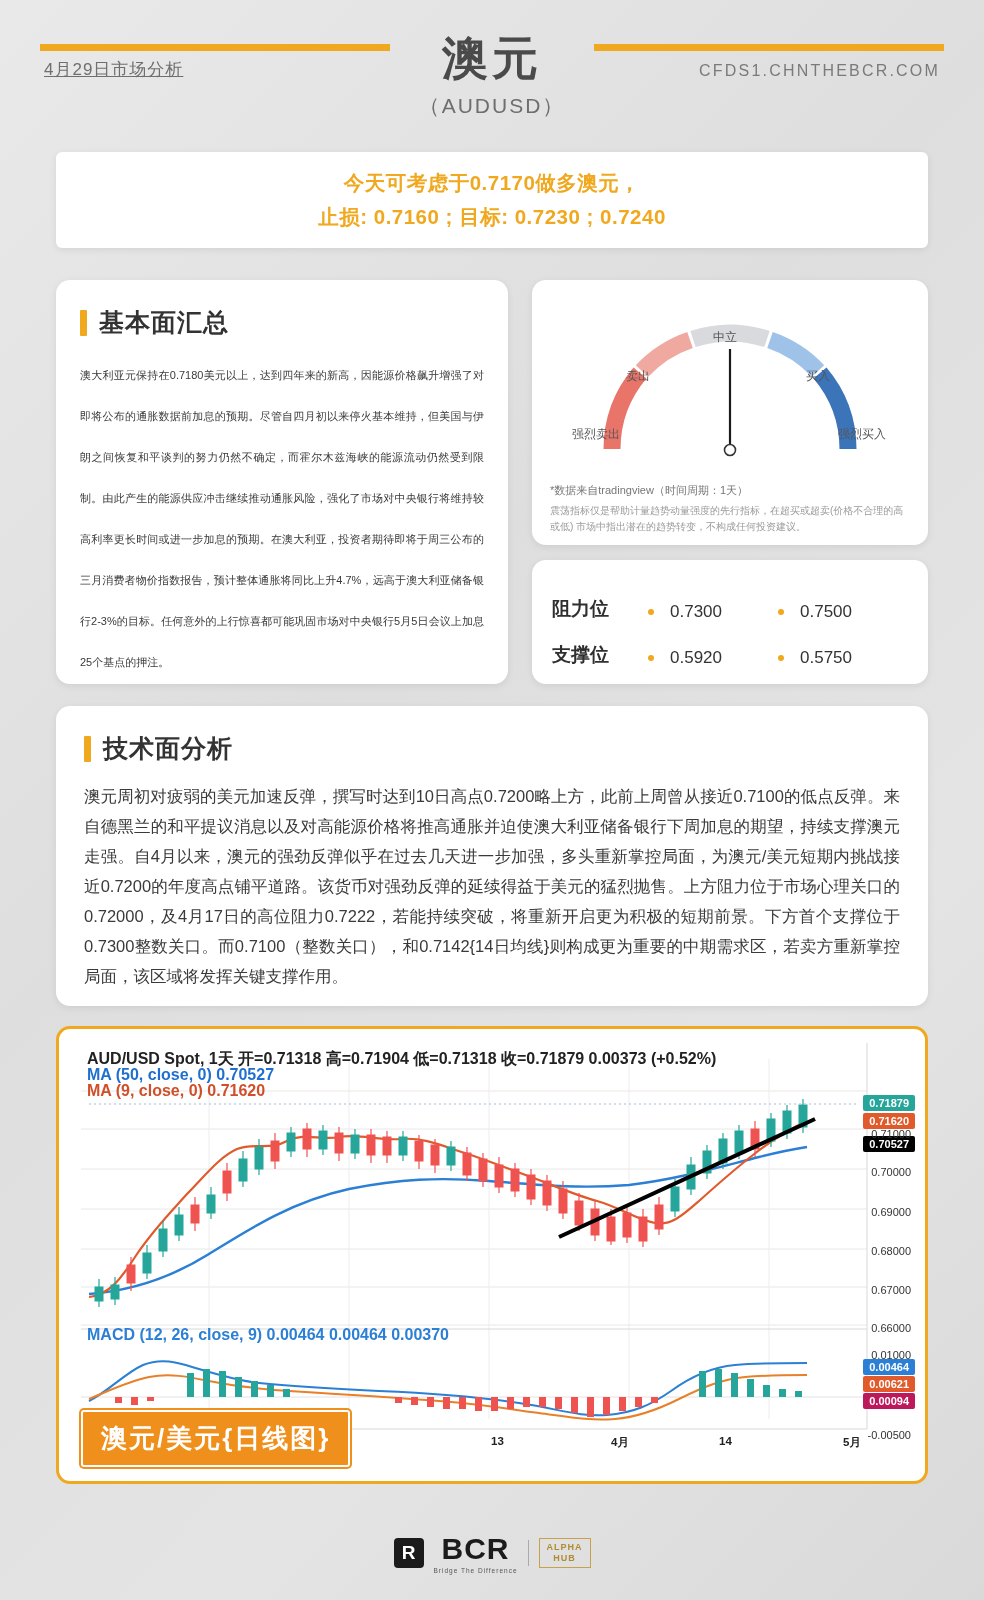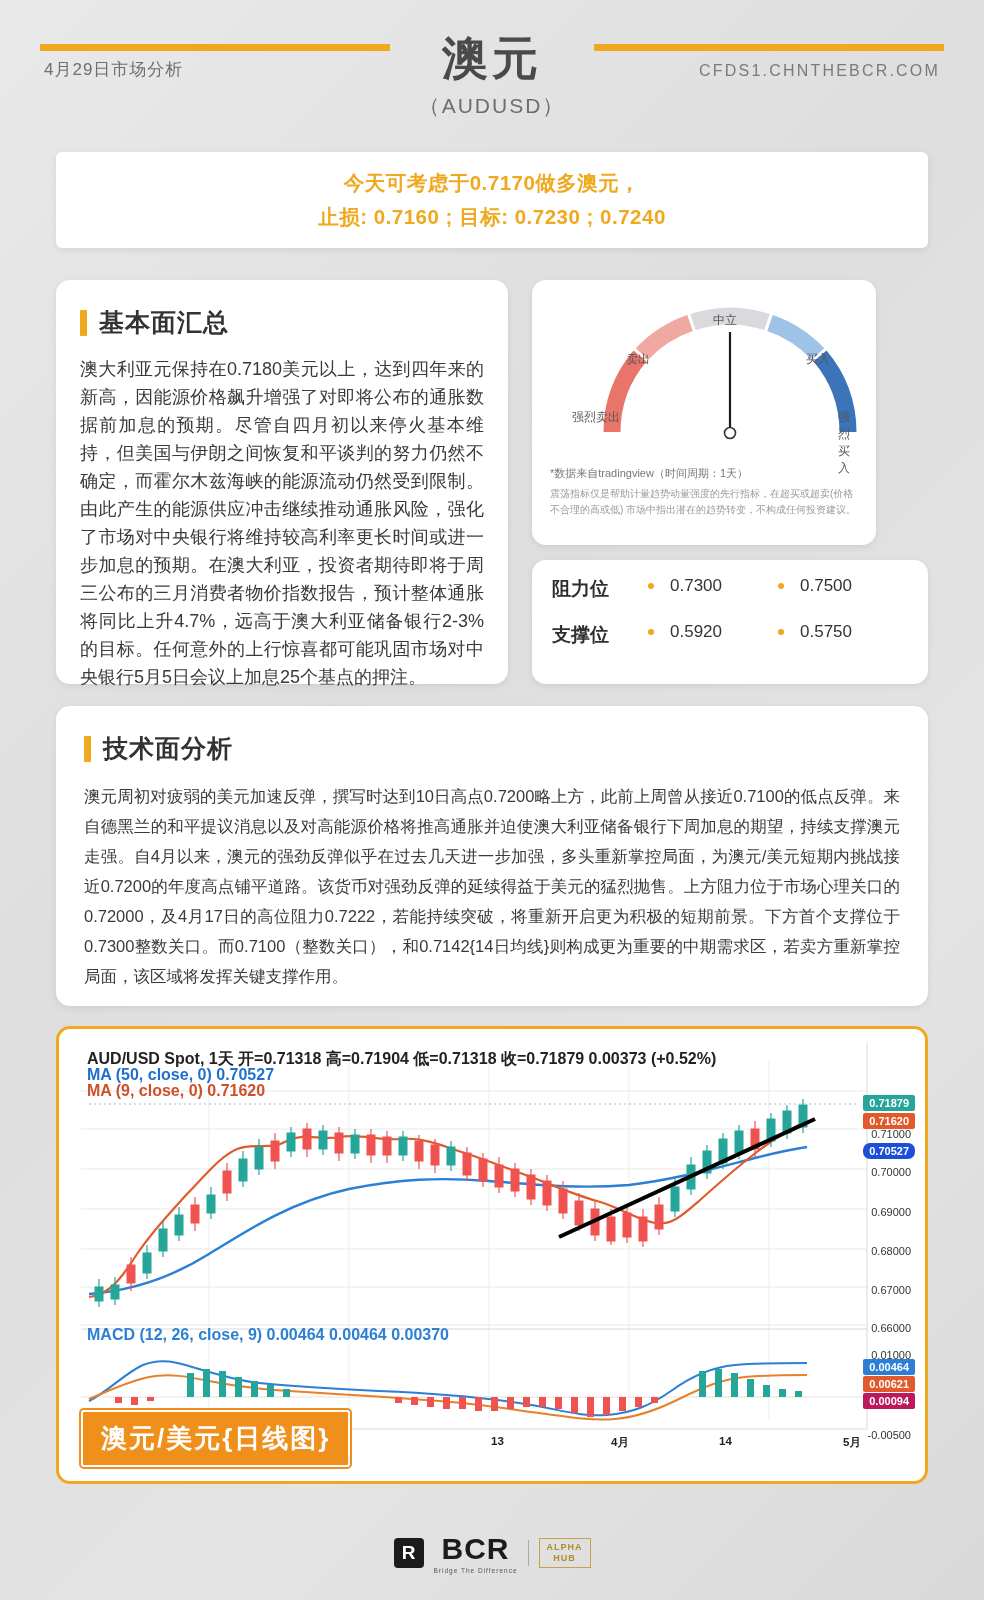--- a/index.html
+++ b/index.html
@@ -17,21 +17,21 @@
   .hdr-bar-left {
     position: absolute; left: 40px; top: 44px; width: 350px; height: 7px;
     background: #f0a81e;
   }
   .hdr-bar-right {
     position: absolute; right: 40px; top: 44px; width: 350px; height: 7px;
     background: #f0a81e;
   }
   .hdr-date {
     position: absolute; left: 44px; top: 58px;
-    font-size: 17px; color: #6f6f6f; letter-spacing: 1px;
+    font-size: 17px; color: #6f6f6f; letter-spacing: 1px; text-decoration: underline;
   }
   .hdr-site {
     position: absolute; right: 44px; top: 62px;
     font-size: 16px; color: #7a7a7a; letter-spacing: 2.2px;
   }
   .hdr-title {
     position: absolute; left: 0; right: 0; top: 28px; text-align: center;
     font-size: 46px; color: #4a4a4a; letter-spacing: 4px; font-weight: bold;
   }
   .hdr-sub {
@@ -61,34 +61,34 @@
     font-weight: bold; letter-spacing: 1px;
   }
   .sec-title .tick {
     display: inline-block; width: 7px; height: 26px; background: #f0a81e;
     margin-right: 12px; border-radius: 1px;
   }
 
   
   #fundamental-card { left: 56px; top: 280px; width: 452px; height: 404px; padding: 26px 24px 0 24px; }
   .fund-body {
-    margin-top: 16px; font-size: 18px; line-height: 28px; color: #3a3a3a;
+    margin-top: 16px; font-size: 11px; line-height: 41px; color: #3a3a3a;
     text-align: justify;
   }
 
   
-  #gauge-card { left: 532px; top: 280px; width: 344px; height: 265px; padding: 14px 18px; }
+  #gauge-card { left: 532px; top: 280px; width: 396px; height: 265px; padding: 31px 18px; }
   .gauge-wrap { position: relative; width: 100%; height: 170px; }
   .gauge-label { position: absolute; font-size: 12px; color: #555; }
   .gauge-note1 { font-size: 11px; color: #777; margin-top: 2px; }
   .gauge-note2 { font-size: 10px; color: #9a9a9a; line-height: 16px; margin-top: 5px; }
 
   
   #levels-card { left: 532px; top: 560px; width: 396px; height: 124px; padding: 16px 20px; }
-  .levels-row { display: flex; align-items: flex-start; height: 46px; }
+  .levels-row { display: flex; align-items: flex-end; height: 46px; }
   .levels-name { width: 96px; font-size: 19px; font-weight: bold; color: #2f2f2f; }
   .lvl-cell { display: flex; align-items: center; width: 130px; }
   .dot { width: 6px; height: 6px; border-radius: 50%; background: #f0a81e; margin-right: 16px; }
   .lvl-val { font-size: 17px; color: #333; }
 
   
   #technical-card { left: 56px; top: 706px; width: 872px; height: 300px; padding: 26px 28px 0 28px; }
   .tech-body {
     margin-top: 16px; font-size: 16.5px; line-height: 30px; color: #3a3a3a; text-align: justify;
   }
@@ -402,21 +402,21 @@
       <div class="chart-legend">
         <div>AUD/USD Spot, 1天  开=0.71318  高=0.71904  低=0.71318  收=0.71879  0.00373 (+0.52%)</div>
         <div class="ma50">MA (50, close, 0)   0.70527</div>
         <div class="ma9">MA (9, close, 0)    0.71620</div>
       </div>
       <div class="chart-legend" style="top:298px; left:28px; color:#2b7fd4;">MACD (12, 26, close, 9)  0.00464  0.00464  0.00370</div>
 
       
       <div class="price-tag" style="top:66px; background:#26a69a;">0.71879</div>
       <div class="price-tag" style="top:84px; background:#e05a2b;">0.71620</div>
-      <div class="price-tag" style="top:114px; background:#1d4ed8;border-radius:7px;">0.70527</div>
+      <div class="price-tag" style="top:107px; background:#000000;">0.70527</div>
 
       
       <div class="axis-label" style="top:99px;">0.71000</div>
       <div class="axis-label" style="top:137px;">0.70000</div>
       <div class="axis-label" style="top:177px;">0.69000</div>
       <div class="axis-label" style="top:216px;">0.68000</div>
       <div class="axis-label" style="top:255px;">0.67000</div>
       <div class="axis-label" style="top:293px;">0.66000</div>
 
       <div class="axis-label" style="top:320px;">0.01000</div>

